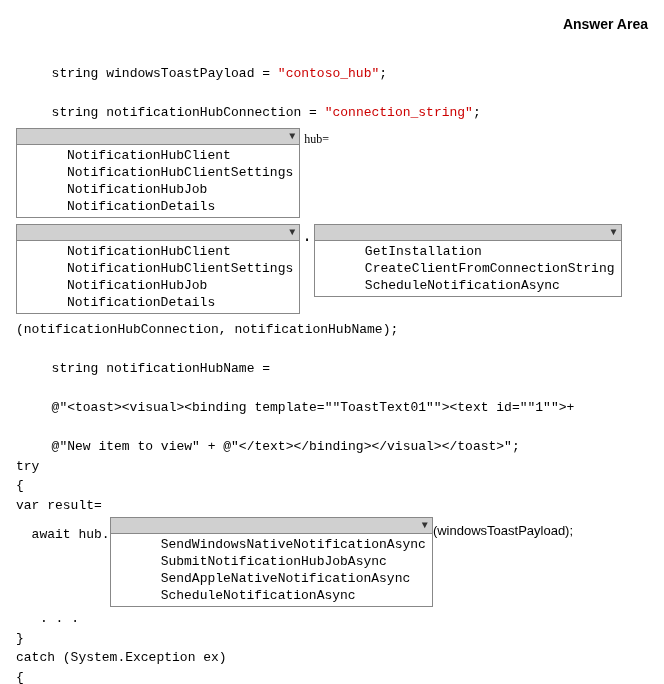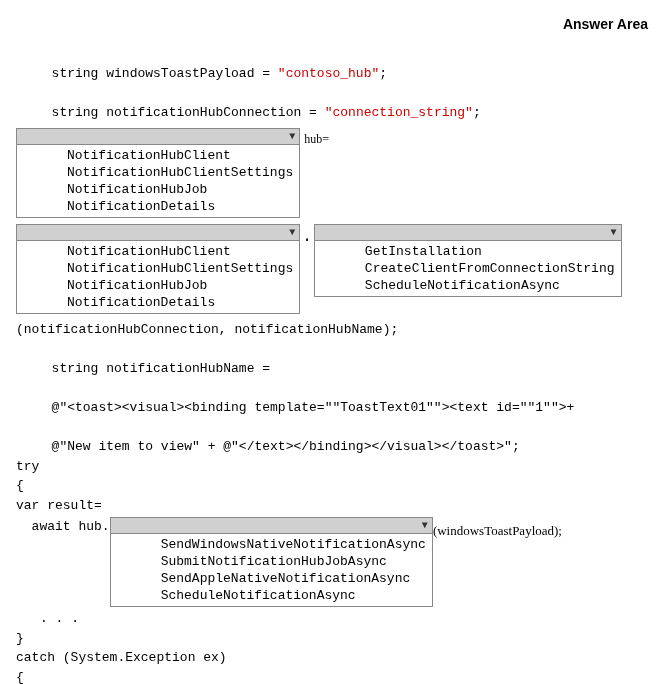--- a/index.html
+++ b/index.html
@@ -81,23 +81,24 @@
       min-width: 240px;
     }
     .dropdown-right {
       min-width: 230px;
     }
     .prefix-text {
       font-family: 'Courier New', Courier, monospace;
       font-size: 13px;
       white-space: pre;
       line-height: 1.5;
+      margin-top: 8px;
     }
     .suffix-text {
-      font-family: Liberation Serif, serif;
+      font-family: Liberation Sans, sans-serif;
       font-size: 13px;
       white-space: pre;
       line-height: 1.5;
       padding-top: 4px;
     }
   </style>
 </head>
 <body>
 
 <div class="answer-area-title">Answer Area</div>

